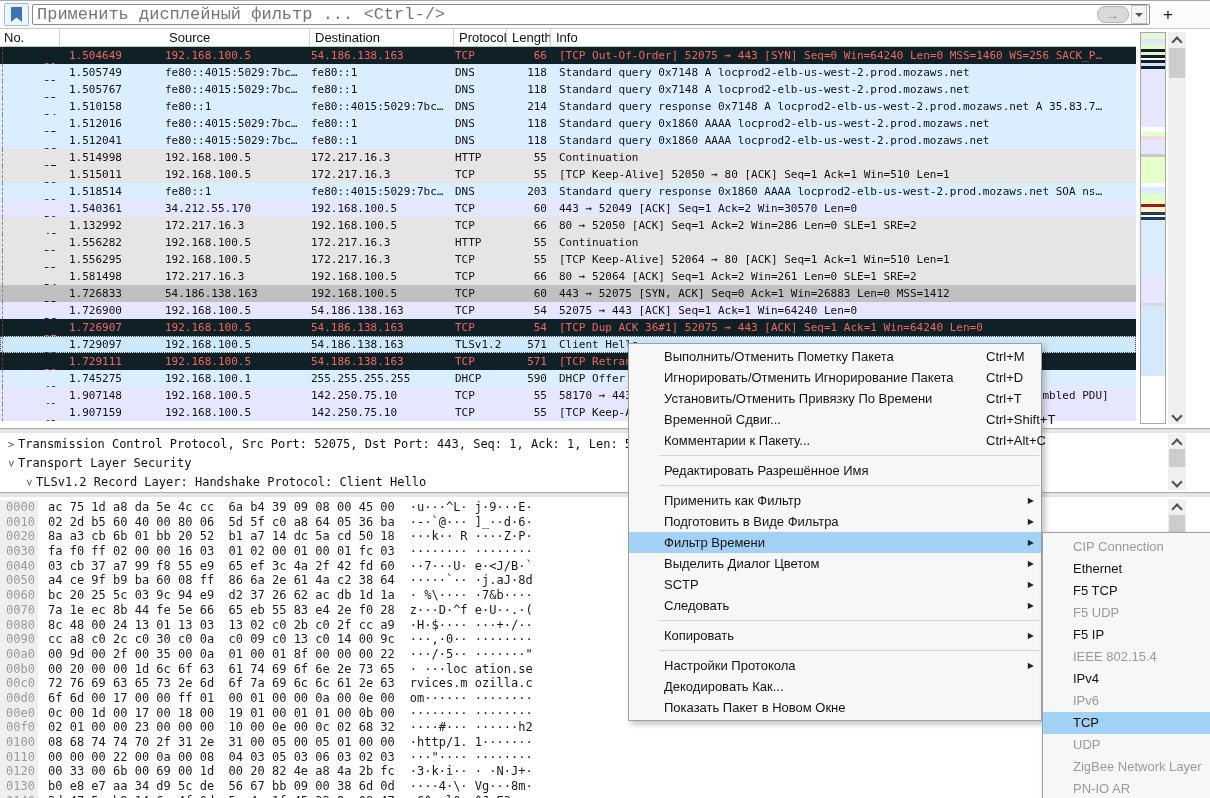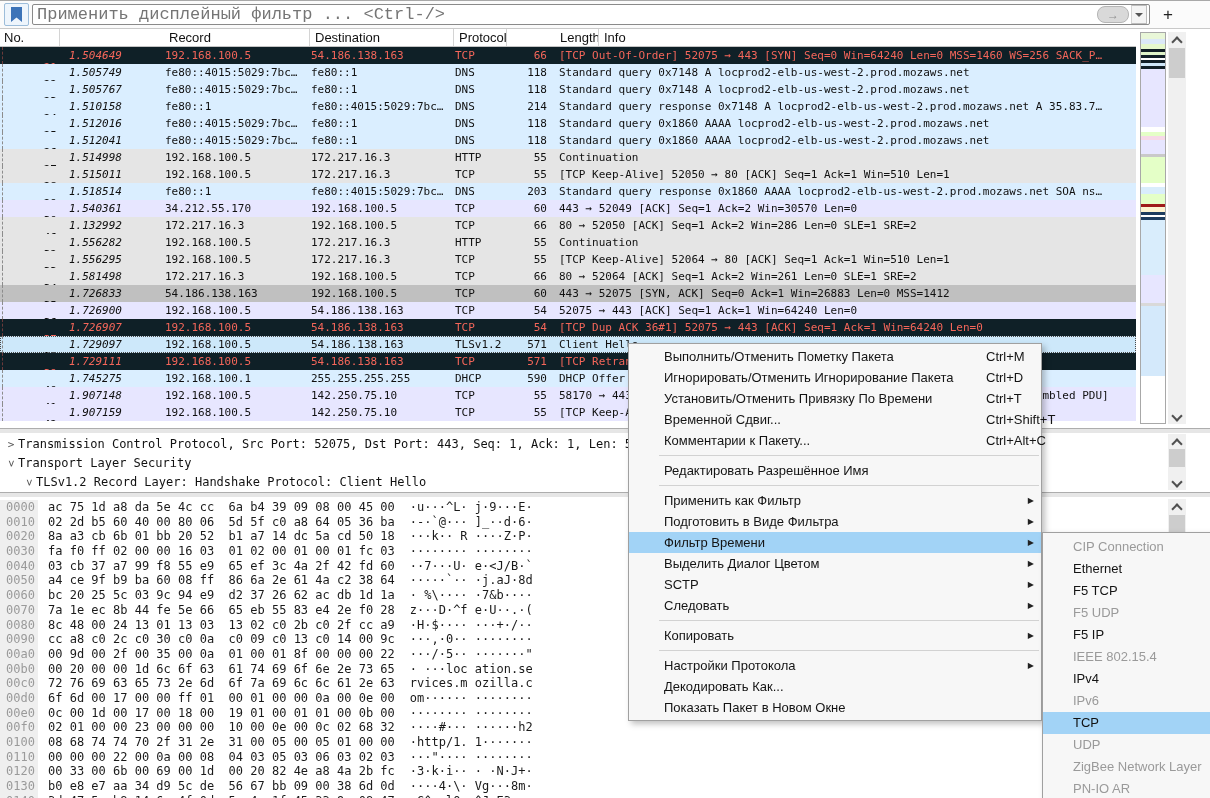--- a/index.html
+++ b/index.html
@@ -27,29 +27,29 @@
 
   
   .plist-header{position:absolute;left:0;top:28px;width:1136px;height:18px;background:#fff;border-bottom:1px solid #c4c4c4;
                 display:flex;font-size:13px;color:#111;box-sizing:border-box;}
   .hcell{border-right:1px solid #d4d4d4;box-sizing:border-box;padding:1px 0 0 5px;white-space:nowrap;overflow:hidden;flex:none;}
   .hcell.h-no{width:60px;padding-left:4px;}
   .hcell.h-time{width:104px;margin-top:27px;}
   .hcell.h-src{width:146px;}
   .hcell.h-dst{width:144px;}
   .hcell.h-proto{width:53px;}
-  .hcell.h-len{width:44px;margin-left:48px;}
+  .hcell.h-len{width:44px;}
   .hcell.h-info{flex:1;border-right:none;}
 
   .prows{position:absolute;left:0;top:46px;width:1136px;height:374px;overflow:hidden;background:#fff;}
   .prow{height:17px;display:flex;font-family:"DejaVu Sans Mono",monospace;font-size:11px;line-height:17px;color:#101010;}
   .mark{width:4px;flex:none;border-left:1px dashed #8c8c8c;margin-left:2px;box-sizing:border-box;}
   .cell{flex:none;white-space:nowrap;overflow:hidden;box-sizing:border-box;}
   .cell.no{width:54px;text-align:right;padding-right:3px;margin-top:12px;}
-  .cell.time{width:104px;padding-left:9px;font-style:italic;}
+  .cell.time{width:104px;padding-left:9px;}
   .cell.src{width:146px;padding-left:1px;}
   .cell.dst{width:144px;padding-left:1px;}
   .cell.proto{width:53px;padding-left:1px;}
   .cell.len{width:44px;text-align:right;padding-right:4px;}
   .cell.info{flex:1;padding-left:8px;}
   .c-bad{background:#0f2027;color:#f4665a;}
   .c-bad .mark{border-left-color:#6b3a3a;}
   .c-dns{background:#daeeff;}
   .c-http{background:#e5e5e5;}
   .c-tcp{background:#e7e6ff;}
@@ -124,21 +124,21 @@
       <div class="caret-btn">
         <span class="caret-glyph"></span>
       </div>
     </div>
     <div class="add-btn">+</div>
   </div>
 
   <div class="plist-header">
     <div class="hcell h-no">No.</div>
     <div class="hcell h-time">Time</div>
-    <div class="hcell h-src">Record</div>
+    <div class="hcell h-src">Source</div>
     <div class="hcell h-dst">Destination</div>
     <div class="hcell h-proto">Protocol</div>
     <div class="hcell h-len">Length</div>
     <div class="hcell h-info">Info</div>
   </div>
 
   <div class="prows">
       <div class="prow c-bad">
         <span class="mark"></span>
         <span class="cell no">21</span>

